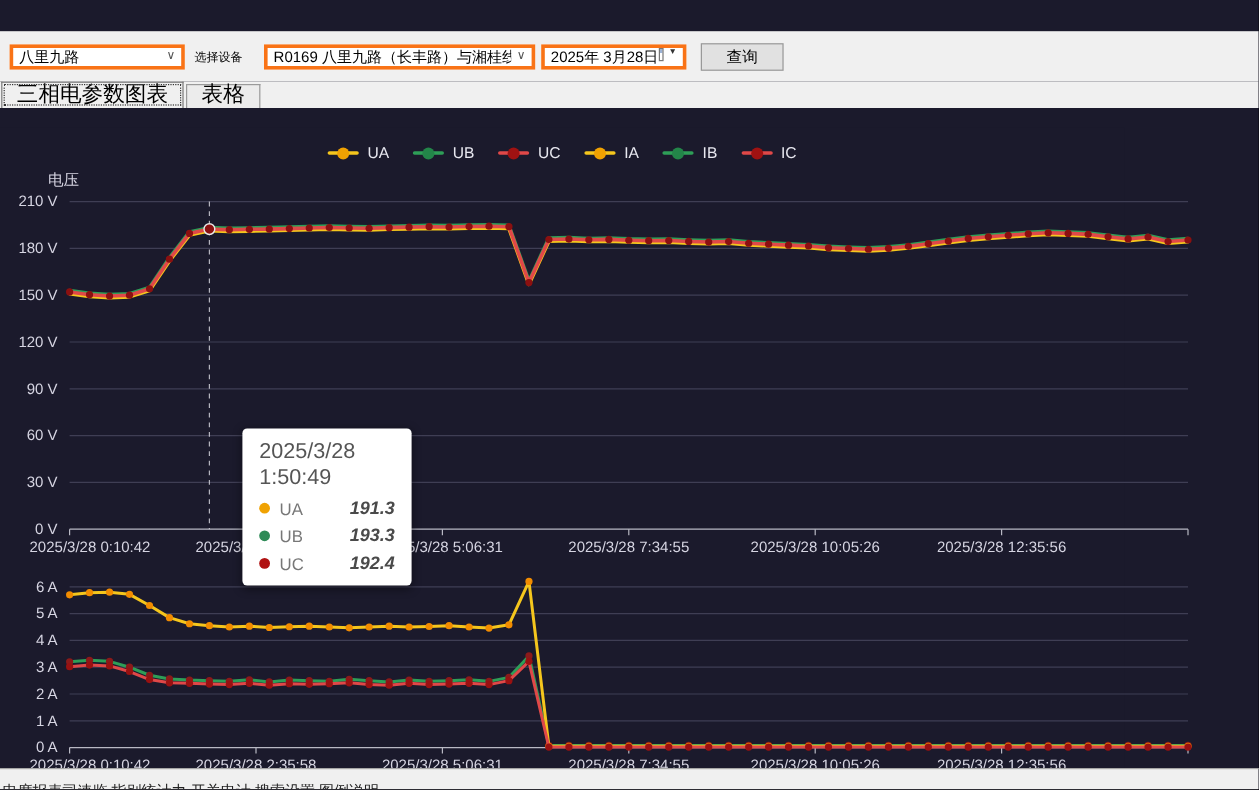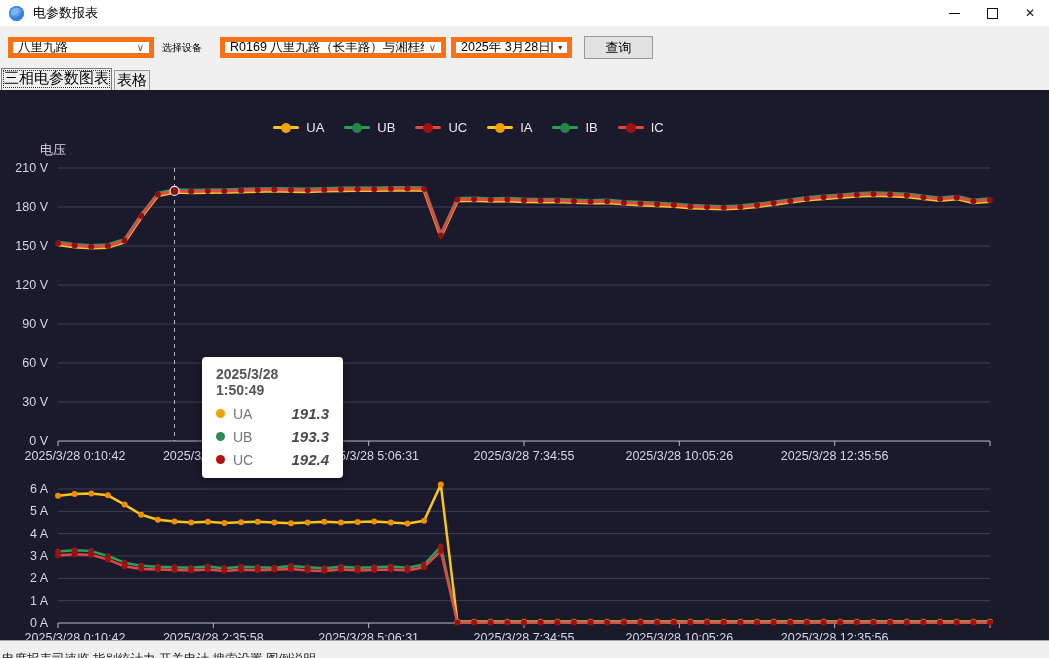--- a/index.html
+++ b/index.html
@@ -12,86 +12,71 @@
             background:radial-gradient(circle at 35% 30%, #7db3f2 0 25%, #2b7cd3 60%, #1a5cab 100%);
             box-shadow:inset 0 0 0 1.5px #3c88dd;}
   .title{margin-left:9px;font-size:13px;color:#000;}
   .wctrls{margin-left:auto;display:flex;height:100%;}
   .wbtn{width:38px;height:26px;display:flex;align-items:center;justify-content:center;cursor:default;}
   .glyph-min{display:block;width:11px;height:1px;background:#111;}
   .glyph-max{display:block;width:9px;height:9px;border:1px solid #111;}
   .glyph-close{font-size:12px;color:#111;line-height:1;}
   
   .toolbar{position:absolute;top:26px;left:0;width:1049px;height:42px;background:#f0f0f0;}
-  .combo{position:absolute;top:11px;height:21px;background:#fff;border:5px solid #f97316;
-         display:flex;align-items:center;font-size:12.5px;color:#000;padding:0 5px;box-sizing:border-box;
+  .combo{position:absolute;top:11px;height:21px;background:#fff;border:3px solid #f97316;
+         display:flex;align-items:flex-start;font-size:12.5px;color:#000;padding:0 5px;box-sizing:border-box;
          white-space:nowrap;overflow:hidden;}
   .combo .chev{margin-left:auto;color:#555;font-size:10px;padding-left:5px;}
   .combo-line{left:8px;width:146px;}
   .tlabel{position:absolute;left:162px;top:15px;font-size:10px;color:#000;}
   .combo-device{left:220px;width:226px;}
   .trunc{overflow:hidden;text-overflow:clip;white-space:nowrap;}
   .date-picker{left:451px;width:121px;}
   .cal-icon{margin-left:auto;width:11px;height:11px;border:1px solid #777;box-sizing:border-box;
             background:linear-gradient(#9db3d6 0 3px,#fff 3px);}
   .darr{font-size:7px;color:#333;padding-left:4px;}
   .btn{position:absolute;left:584px;top:10px;width:69px;height:23px;background:#e1e1e1;
        border:1px solid #999;font-size:13px;color:#000;font-family:inherit;
        display:flex;align-items:center;justify-content:center;}
   
   .tabstrip{position:absolute;top:68px;left:0;width:1049px;height:22px;background:#f0f0f0;
             display:flex;align-items:flex-end;padding-left:1px;box-sizing:border-box;}
-  .tab{height:19px;display:flex;align-items:flex-start;padding:0 2px;font-size:15px;color:#000;
+  .tab{height:19px;display:flex;align-items:flex-end;padding:0 12px;font-size:18px;color:#000;
        border:1px solid #9a9a9a;border-bottom:none;background:#ececec;margin-right:2px;}
   .tab.active{height:21px;background:#f0f0f0;border-color:#7a7a7a;outline:1px dotted #333;outline-offset:-3px;}
   
   .page{position:absolute;top:106px;left:0;width:937px;height:550px;background:#1b1a2c;}
   #chart-svg{position:absolute;top:0;left:0;}
   #chart-svg text{font-family:"Liberation Sans",sans-serif;font-size:12.5px;fill:#d6d5e2;}
   #chart-svg text.ctitle{font-size:13px;}
   .legend{position:absolute;top:14px;left:0;right:0;display:flex;justify-content:center;gap:20px;z-index:2;}
   .leg-item{display:flex;align-items:center;gap:7px;}
   .leg-line{position:relative;display:block;width:26px;height:3px;border-radius:2px;}
   .leg-dot{position:absolute;left:50%;top:50%;transform:translate(-50%,-50%);
            width:10px;height:10px;border-radius:50%;}
   .leg-label{font-size:13px;color:#e8e8f0;}
   
   .tooltip{position:absolute;left:202px;top:251px;width:141px;box-sizing:border-box;
            background:#ffffff;border-radius:4px;box-shadow:0 2px 8px rgba(0,0,0,.45);
            padding:9px 14px 10px 14px;z-index:3;}
-  .tt-time{font-size:14px;color:#555;margin-bottom:7px;font-weight:bold;}
+  .tt-time{font-size:18px;color:#555;margin-bottom:7px;}
   .tt-row{display:flex;align-items:center;margin-top:6px;}
   .tt-dot{width:9px;height:9px;border-radius:50%;margin-right:8px;flex:none;}
   .tt-label{font-size:14px;color:#777;}
   .tt-val{margin-left:auto;font-size:15px;font-weight:bold;color:#4a4a4a;font-style:italic;}
   
   .strip{position:absolute;top:640px;left:0;width:1049px;height:18px;background:#f0f0f0;
          border-top:1px solid #a6a6a6;box-sizing:border-box;overflow:hidden;}
   .strip-text{margin-top:10px;margin-left:2px;font-size:12.5px;color:#222;white-space:nowrap;}
 </style>
 </head>
 <body>
 
 <div class="window">
 
-  <div class="titlebar">
-    <span class="app-icon"></span>
-    <span class="title">电参数报表</span>
-    <div class="wctrls">
-      <div class="wbtn">
-          <span class="glyph-min"></span>
-        </div>
-      <div class="wbtn">
-          <span class="glyph-max"></span>
-        </div>
-      <div class="wbtn">
-          <span class="glyph-close">✕</span>
-        </div>
-    </div>
-  </div>
 
   <div class="toolbar">
     <div class="combo combo-line">
       <span>八里九路</span>
       <span class="chev">∨</span>
     </div>
     <span class="tlabel">选择设备</span>
     <div class="combo combo-device">
       <span class="trunc">R0169 八里九路（长丰路）与湘桂线交</span>
       <span class="chev">∨</span>

